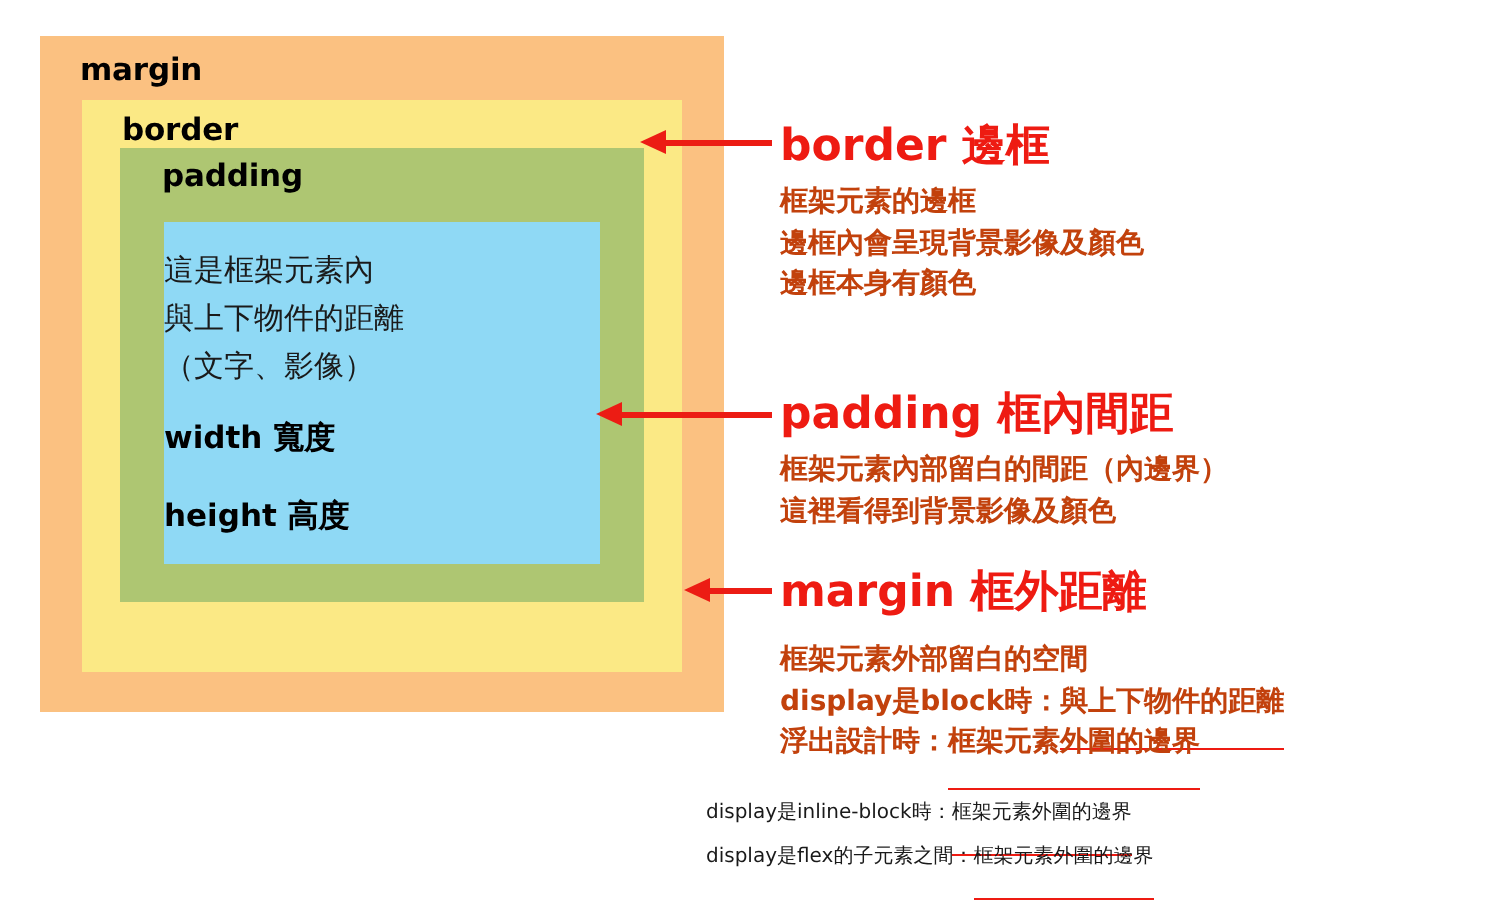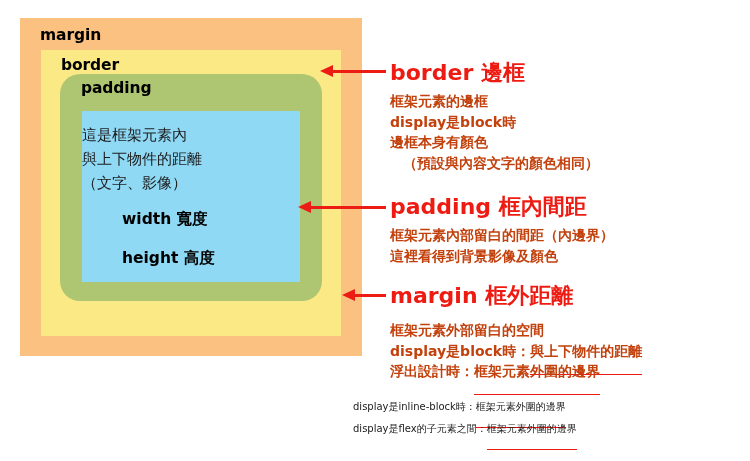--- a/index.html
+++ b/index.html
@@ -28,21 +28,20 @@
     position: absolute;
     left: 21px; top: 32px;
     width: 300px; height: 286px;
     background: #fbe985;
   }
   .box-padding {
     position: absolute;
     left: 19px; top: 24px;
     width: 262px; height: 227px;
     background: #aec672;
-    border-radius: 20px;
   }
   .box-content {
     position: absolute;
     left: 22px; top: 37px;
     width: 218px; height: 171px;
     background: #8fd9f5;
   }
 
   .box-label {
     position: absolute;
@@ -68,21 +67,20 @@
     line-height: 24px;
     white-space: nowrap;
   }
   .content-dims {
     margin-top: 13px;
     font-weight: bold;
     font-size: 15.5px;
     line-height: 22px;
     color: #000000;
     white-space: nowrap;
-    padding-left: 40px;
   }
 
   
   .arrow {
     position: absolute;
     height: 18px;
     pointer-events: none;
   }
   .arrow .shaft {
     position: absolute;
@@ -183,23 +181,22 @@
   </div>
   <div class="arrow arrow-margin">
     <div class="head"></div>
     <div class="shaft"></div>
   </div>
 
   <div class="annot annot-border">
     <div class="annot-head">border 邊框</div>
     <div class="annot-body">
       <span class="l">框架元素的邊框</span>
-      <span class="l">display是block時</span>
+      <span class="l">邊框內會呈現背景影像及顏色</span>
       <span class="l">邊框本身有顏色</span>
-      <span class="l indent">（預設與內容文字的顏色相同）</span>
     </div>
   </div>
 
   <div class="annot annot-padding">
     <div class="annot-head">padding 框內間距</div>
     <div class="annot-body">
       <span class="l">框架元素內部留白的間距（內邊界）</span>
       <span class="l">這裡看得到背景影像及顏色</span>
     </div>
   </div>

